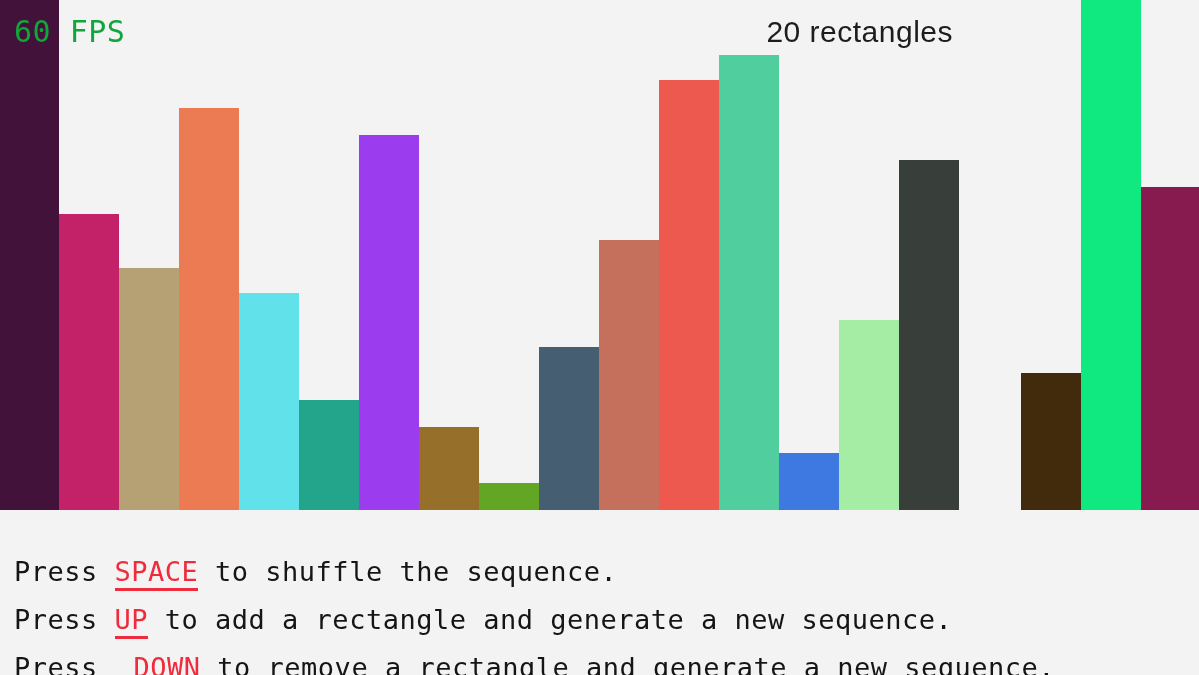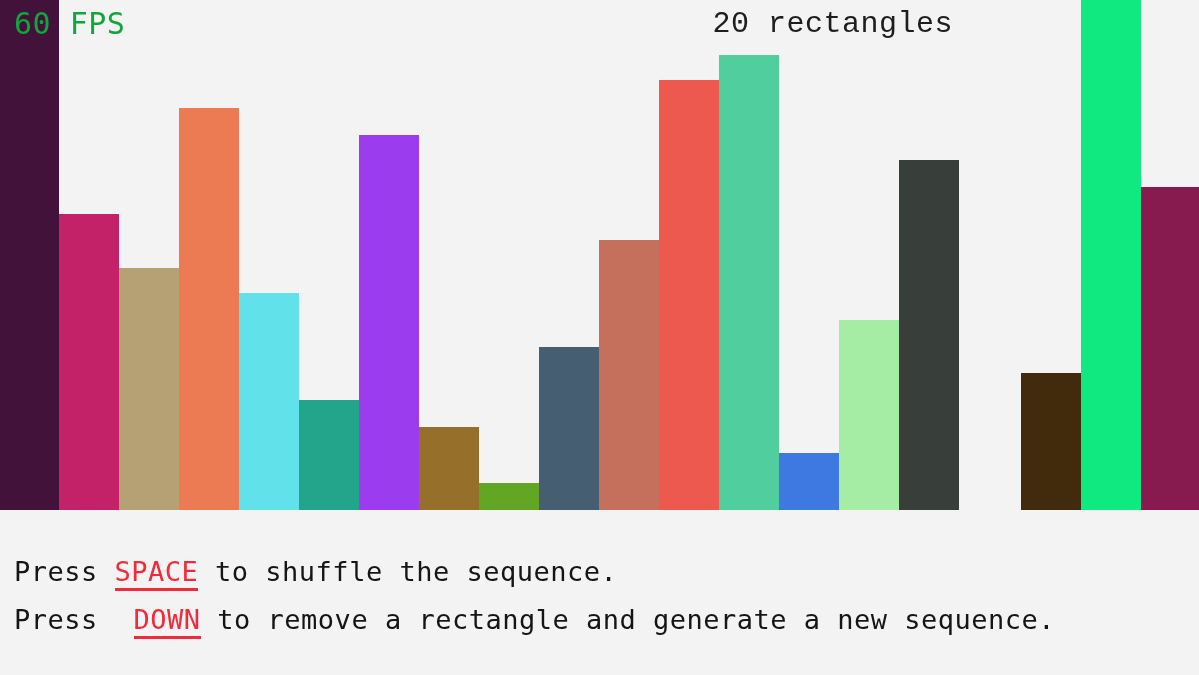--- a/index.html
+++ b/index.html
@@ -33,21 +33,21 @@
   }
   .bar {
     position: absolute;
     bottom: 0;
   }
 
   
   #hud {
     position: absolute;
     left: 0;
-    top: 0;
+    top: 8px;
     width: 965px;
     height: 510px;
     pointer-events: none;
   }
   #fps-label {
     position: absolute;
     left: 14px;
     top: 9px;
     font-size: 30px;
     line-height: 1;
@@ -57,21 +57,21 @@
     white-space: nowrap;
   }
   #count-label {
     position: absolute;
     right: 12px;
     top: 9px;
     font-size: 30px;
     line-height: 1;
     letter-spacing: 0.5px;
     color: #1d1d1d;
-    font-family: Liberation Mono, monospace;
+    font-family: Liberation Sans, sans-serif;
     white-space: nowrap;
   }
 
   
   #instructions {
     position: absolute;
     left: 0;
     top: 534px;
     width: 1199px;
     height: 165px;
@@ -120,16 +120,17 @@
       <div class="bar" style="left: 1141px; width: 58px; height: 323px; background: rgb(135, 26, 78);"></div>
     </div>
 
   <div id="hud">
     <div id="fps-label" style="color: rgb(17, 166, 60);">60 FPS</div>
     <div id="count-label" style="color: rgb(29, 29, 29);">20 rectangles</div>
   </div>
 
   <div id="instructions">
       <div class="instruction-line" style="color: rgb(21, 21, 21);"><span>Press </span><span class="key" style="color: rgb(239, 43, 60); border-bottom-color: rgb(239, 43, 60);">SPACE</span><span> to shuffle the sequence.</span></div>
+      <div class="instruction-line" style="color: rgb(21, 21, 21);"><span>Press </span><span class="key" style="color: rgb(239, 43, 60); border-bottom-color: rgb(239, 43, 60);">UP</span><span> to add a rectangle and generate a new sequence.</span></div>
       <div class="instruction-line" style="color: rgb(21, 21, 21);"><span>Press </span><span class="key" style="color: rgb(239, 43, 60); border-bottom-color: rgb(239, 43, 60); margin-left: 19px;">DOWN</span><span> to remove a rectangle and generate a new sequence.</span></div>
     </div>
 
 </div>
 
 </body></html>

